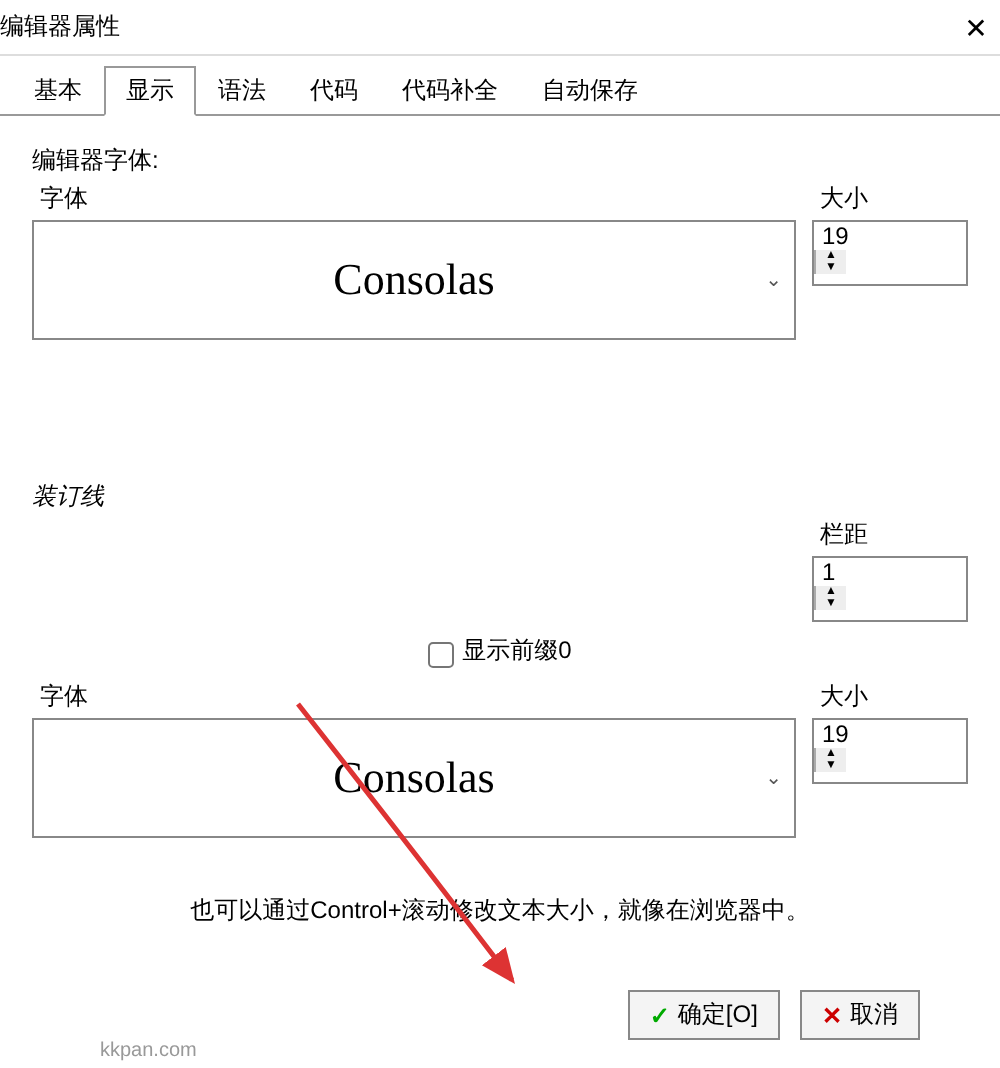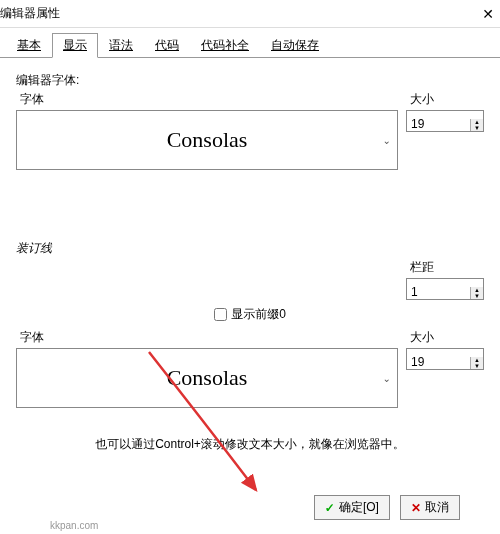--- a/index.html
+++ b/index.html
@@ -34,21 +34,20 @@
   gap: 0;
 }
 .tab {
   padding: 3px 10px;
   border: 1px solid transparent;
   border-bottom: none;
   cursor: pointer;
   font-size: 12px;
   position: relative;
   top: 1px;
-  text-decoration: underline;
 }
 .tab.active {
   border: 1px solid #999;
   border-bottom: 1px solid #fff;
   background: #fff;
 }
 .content {
   padding: 8px 16px 0 16px;
 }
 .section-label {
@@ -87,24 +86,25 @@
 .font-select .chev {
   position: absolute;
   right: 6px;
   top: 50%;
   transform: translateY(-50%);
   font-size: 10px;
   color: #555;
 }
 .spinner {
   width: 100%;
-  height: 22px;
+  height: 33px;
   border: 1px solid #888;
   display: flex;
-  align-items: flex-end;
+  align-items: flex-start;
+  flex-direction: column;
 }
 .spinner input {
   border: none;
   width: 100%;
   padding: 0 4px;
   font-size: 12px;
   outline: none;
 }
 .spinner-btns {
   width: 16px;
@@ -118,21 +118,21 @@
   align-items: center;
   justify-content: center;
   font-size: 6px;
   background: #eee;
   cursor: pointer;
   line-height: 1;
 }
 .checkbox-row {
   display: flex;
   justify-content: center;
-  align-items: center;
+  align-items: flex-end;
   gap: 4px;
   margin: 6px 0;
 }
 .checkbox-row input { width: 13px; height: 13px; }
 .hint {
   text-align: center;
   font-size: 12px;
   margin-top: 28px;
 }
 .buttons {

